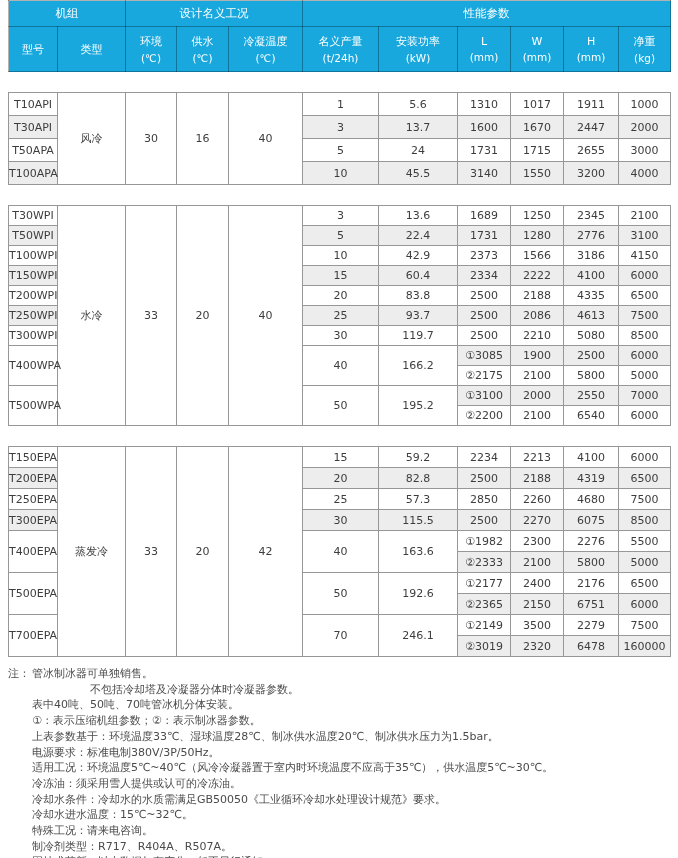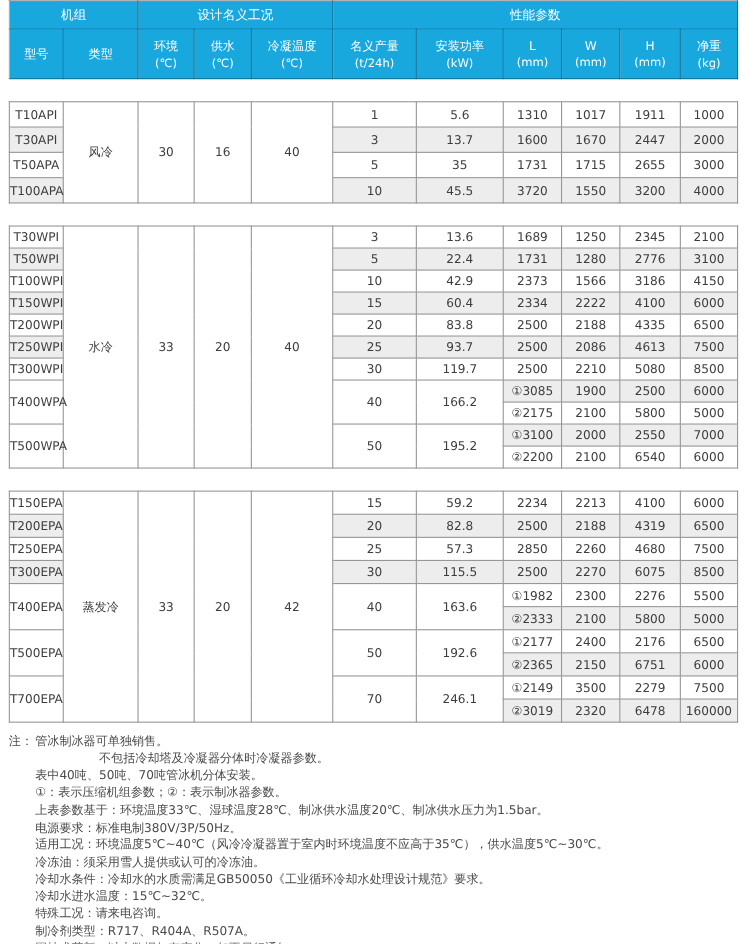--- a/index.html
+++ b/index.html
@@ -150,31 +150,31 @@
             <td class="alt">3</td>
             <td class="alt">13.7</td>
             <td class="alt">1600</td>
             <td class="alt">1670</td>
             <td class="alt">2447</td>
             <td class="alt">2000</td>
           </tr>
           <tr>
             <td>T50APA</td>
             <td>5</td>
-            <td>35</td>
+            <td>24</td>
             <td>1731</td>
             <td>1715</td>
             <td>2655</td>
             <td>3000</td>
           </tr>
           <tr>
             <td class="alt">T100APA</td>
             <td class="alt">10</td>
             <td class="alt">45.5</td>
-            <td class="alt">3720</td>
+            <td class="alt">3140</td>
             <td class="alt">1550</td>
             <td class="alt">3200</td>
             <td class="alt">4000</td>
           </tr>
         </tbody>
       </table>
       <table class="block b1">
         <colgroup>
           <col style="width:49px">
           <col style="width:68px">

